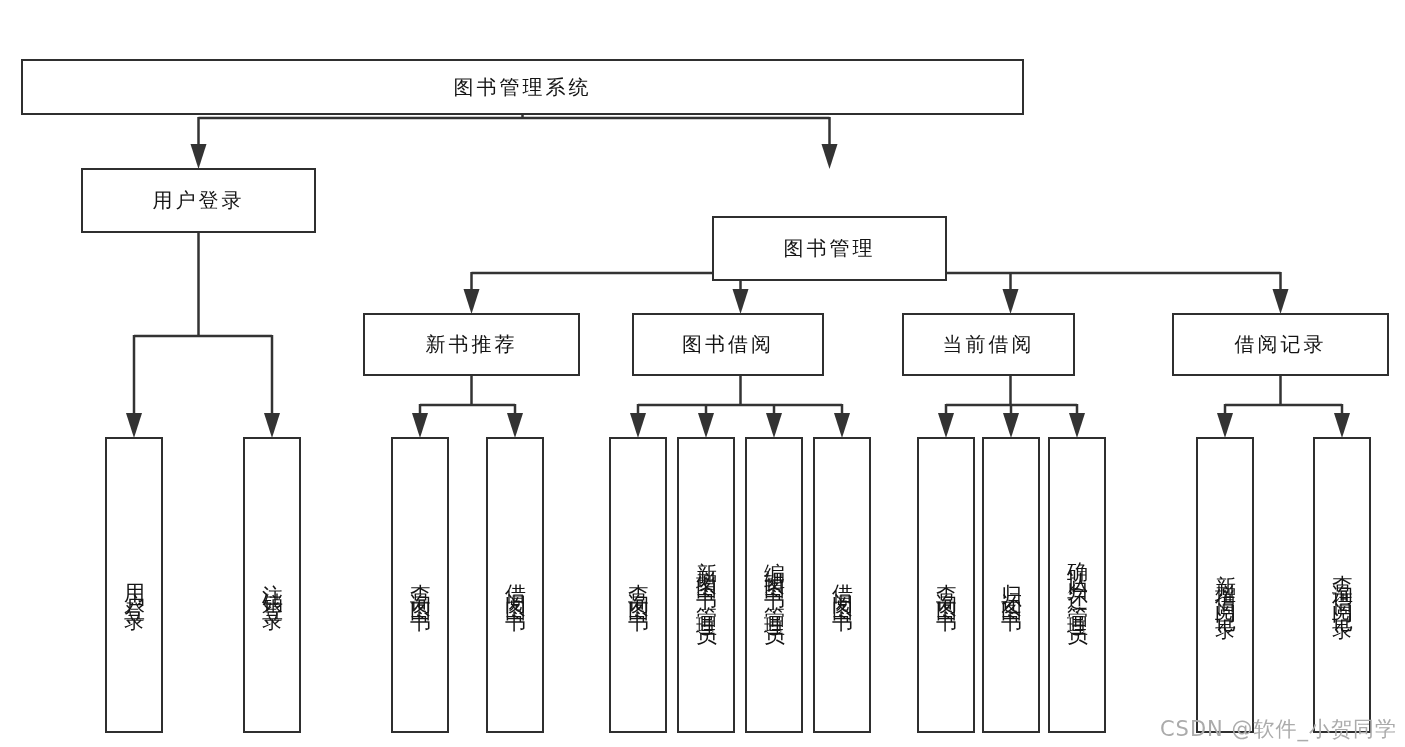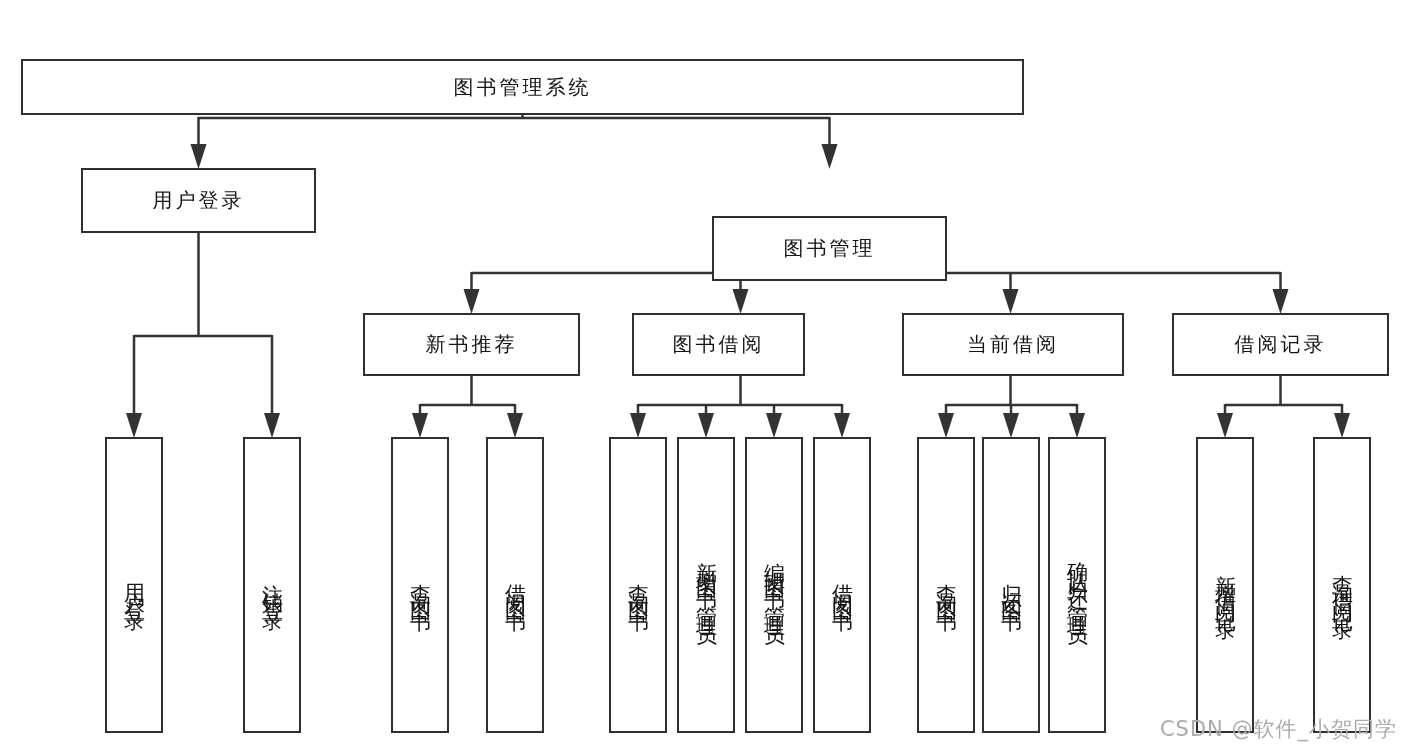--- a/index.html
+++ b/index.html
@@ -114,22 +114,22 @@
       <path d="M 1225 404 V 419" fill="none" stroke="#333333" stroke-width="2.5"></path>
       <polygon points="1217,413 1233,413 1225,438" fill="#333333"></polygon>
       <path d="M 1342 404 V 419" fill="none" stroke="#333333" stroke-width="2.5"></path>
       <polygon points="1334,413 1350,413 1342,438" fill="#333333"></polygon>
     </svg>
 
   <div class="node h" style="left: 21px; top: 13px; width: 1003px; height: 56px; border-color: rgb(47, 47, 47); color: rgb(20, 20, 20); margin-top: 46px;">图书管理系统</div>
     <div class="node h" style="left: 81px; top: 168px; width: 235px; height: 65px; border-color: rgb(47, 47, 47); color: rgb(20, 20, 20);">用户登录</div>
     <div class="node h" style="left: 712px; top: 168px; width: 235px; height: 65px; border-color: rgb(47, 47, 47); color: rgb(20, 20, 20); margin-top: 48px;">图书管理</div>
     <div class="node h" style="left: 363px; top: 313px; width: 217px; height: 63px; border-color: rgb(47, 47, 47); color: rgb(20, 20, 20);">新书推荐</div>
-    <div class="node h" style="left: 632px; top: 313px; width: 173px; height: 63px; border-color: rgb(47, 47, 47); color: rgb(20, 20, 20);">图书借阅</div>
-    <div class="node h" style="left: 902px; top: 313px; width: 222px; height: 63px; border-color: rgb(47, 47, 47); color: rgb(20, 20, 20);">当前借阅</div>
+    <div class="node h" style="left: 632px; top: 313px; width: 192px; height: 63px; border-color: rgb(47, 47, 47); color: rgb(20, 20, 20);">图书借阅</div>
+    <div class="node h" style="left: 902px; top: 313px; width: 173px; height: 63px; border-color: rgb(47, 47, 47); color: rgb(20, 20, 20);">当前借阅</div>
     <div class="node h" style="left: 1172px; top: 313px; width: 217px; height: 63px; border-color: rgb(47, 47, 47); color: rgb(20, 20, 20); text-align: right;">借阅记录</div>
     <div class="node v" style="left: 105px; top: 437px; width: 58px; height: 296px; border-color: rgb(47, 47, 47); color: rgb(20, 20, 20);">用户登录</div>
     <div class="node v" style="left: 243px; top: 437px; width: 58px; height: 296px; border-color: rgb(47, 47, 47); color: rgb(20, 20, 20);">注销登录</div>
     <div class="node v" style="left: 391px; top: 437px; width: 58px; height: 296px; border-color: rgb(47, 47, 47); color: rgb(20, 20, 20);">查询图书</div>
     <div class="node v" style="left: 486px; top: 437px; width: 58px; height: 296px; border-color: rgb(47, 47, 47); color: rgb(20, 20, 20);">借阅图书</div>
     <div class="node v" style="left: 609px; top: 437px; width: 58px; height: 296px; border-color: rgb(47, 47, 47); color: rgb(20, 20, 20);">查询图书</div>
     <div class="node v" style="left: 677px; top: 437px; width: 58px; height: 296px; border-color: rgb(47, 47, 47); color: rgb(20, 20, 20);">新增图书（管理员）</div>
     <div class="node v" style="left: 745px; top: 437px; width: 58px; height: 296px; border-color: rgb(47, 47, 47); color: rgb(20, 20, 20);">编辑图书（管理员）</div>
     <div class="node v" style="left: 813px; top: 437px; width: 58px; height: 296px; border-color: rgb(47, 47, 47); color: rgb(20, 20, 20);">借阅图书</div>
     <div class="node v" style="left: 917px; top: 437px; width: 58px; height: 296px; border-color: rgb(47, 47, 47); color: rgb(20, 20, 20);">查询图书</div>

